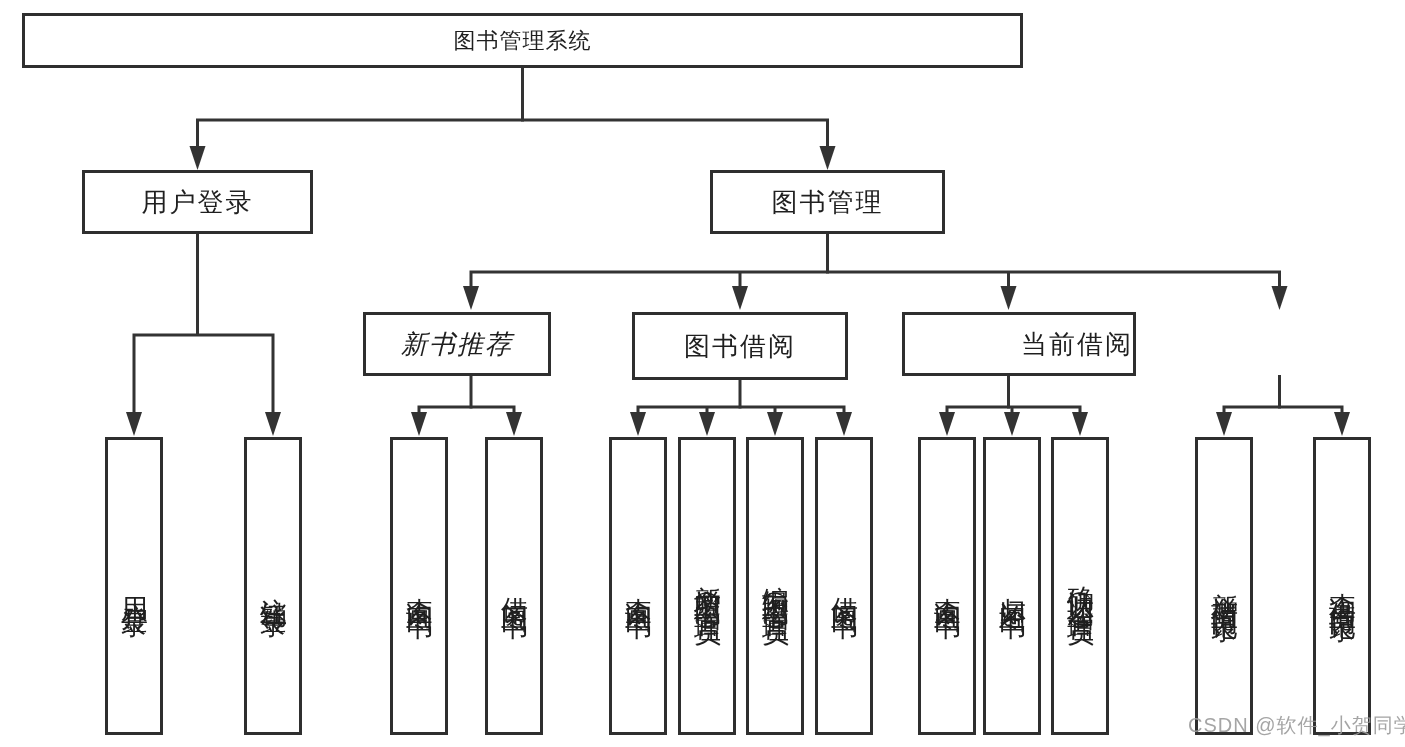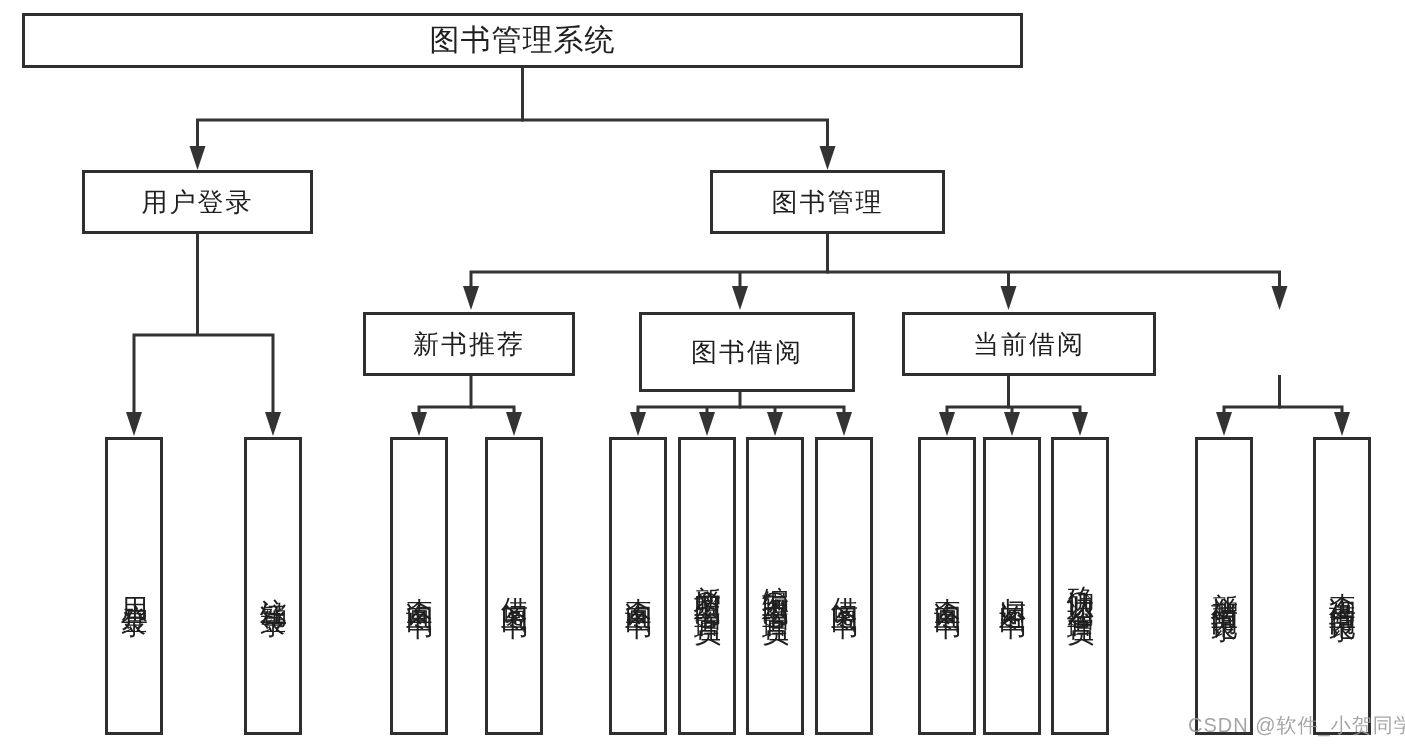--- a/index.html
+++ b/index.html
@@ -15,21 +15,21 @@
     background:#ffffff;
     border:3px solid #2f2f2f;
     box-sizing:border-box;
     display:flex;align-items:center;justify-content:center;
   }
   .hlabel{
     color:#1f1f1f;
     letter-spacing:2px;
     white-space:nowrap;
   }
-  .root-label{font-size:30px;letter-spacing:1px;}
+  .root-label{font-size:22px;letter-spacing:1px;}
   .l2-label,.l3-label{font-size:26px;}
   .vlabel{
     writing-mode:vertical-lr;
     text-orientation:mixed;
     color:#1f1f1f;
     font-size:27px;
     letter-spacing:5px;
     line-height:1;
     white-space:nowrap;
   }
@@ -98,27 +98,27 @@
     <span class="hlabel root-label">图书管理系统</span>
   </div>
 
   <div class="node" style="left:82px;top:170px;width:231px;height:64px;">
     <span class="hlabel l2-label">用户登录</span>
   </div>
   <div class="node" style="left:710px;top:170px;width:235px;height:64px;font-family:Liberation Serif, serif;">
     <span class="hlabel l2-label">图书管理</span>
   </div>
 
-  <div class="node" style="left:363px;top:312px;width:212px;height:64px;">
+  <div class="node" style="left:363px;top:312px;width:188px;height:64px;font-style:italic;">
     <span class="hlabel l3-label">新书推荐</span>
   </div>
-  <div class="node" style="left:632px;top:312px;width:216px;height:80px;margin-left:7px;">
+  <div class="node" style="left:632px;top:312px;width:216px;height:68px;">
     <span class="hlabel l3-label">图书借阅</span>
   </div>
-  <div class="node" style="left:902px;top:312px;width:254px;height:64px;">
+  <div class="node" style="left:902px;top:312px;width:234px;height:64px;justify-content:flex-end;">
     <span class="hlabel l3-label">当前借阅</span>
   </div>
 
   <div class="node" style="left:105px;top:437px;width:58px;height:298px;">
     <span class="vlabel">用户登录</span>
   </div>
   <div class="node" style="left:244px;top:437px;width:58px;height:298px;">
     <span class="vlabel">注销登录</span>
   </div>
 

